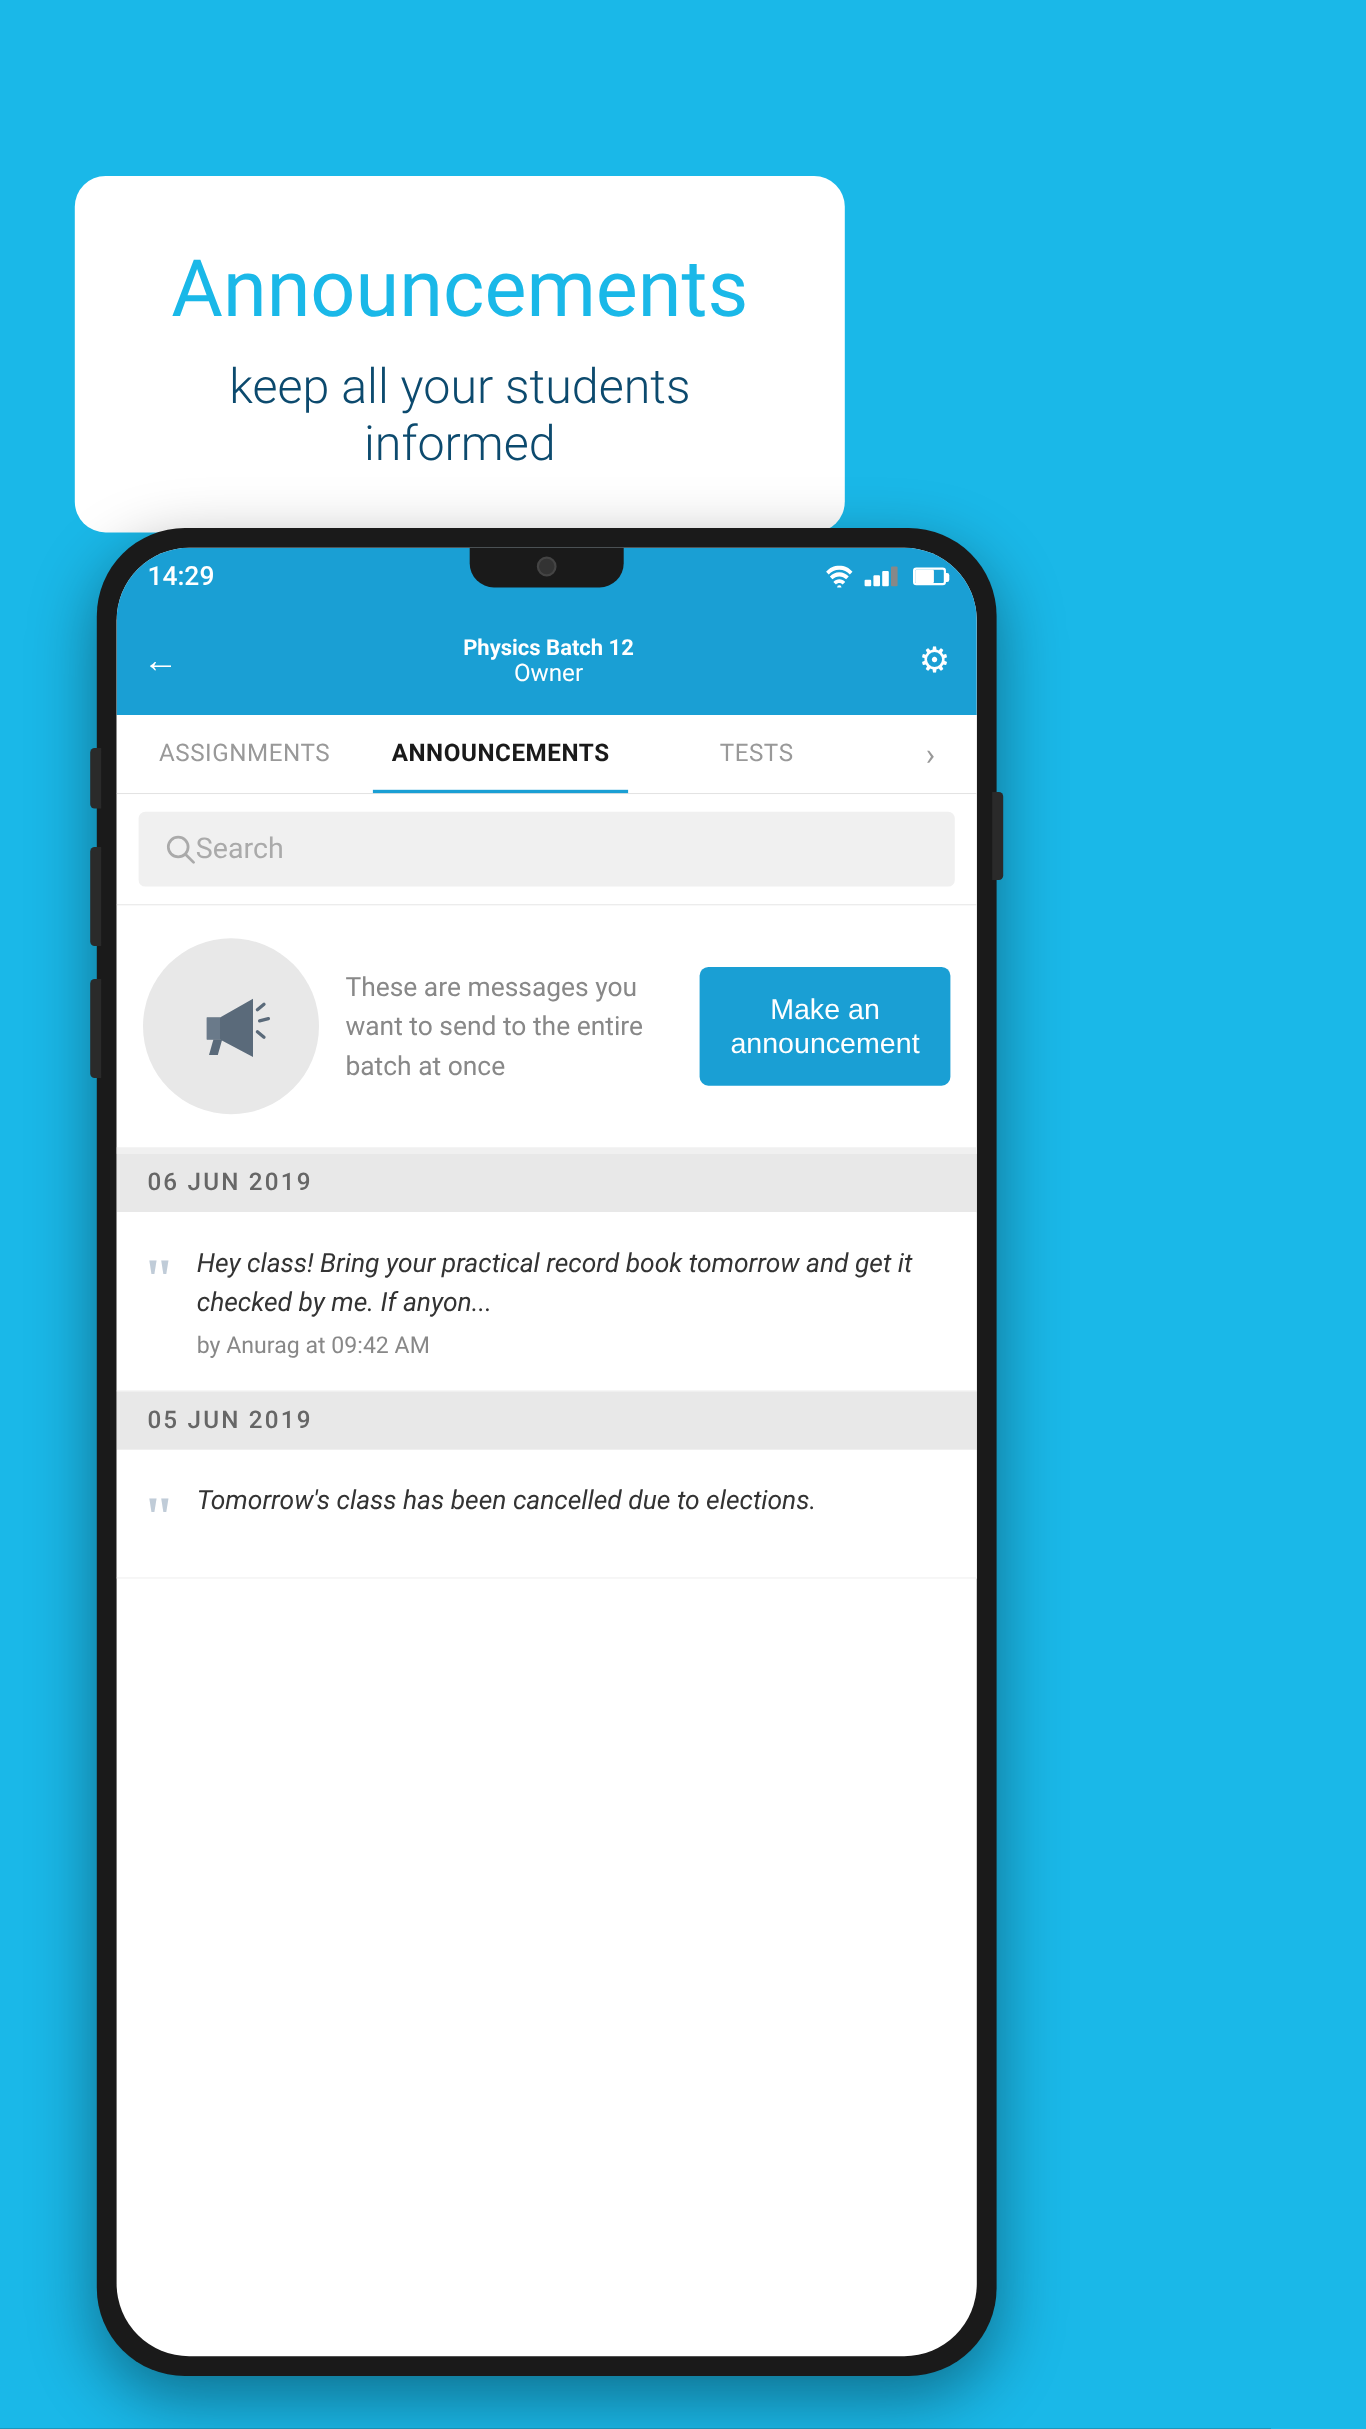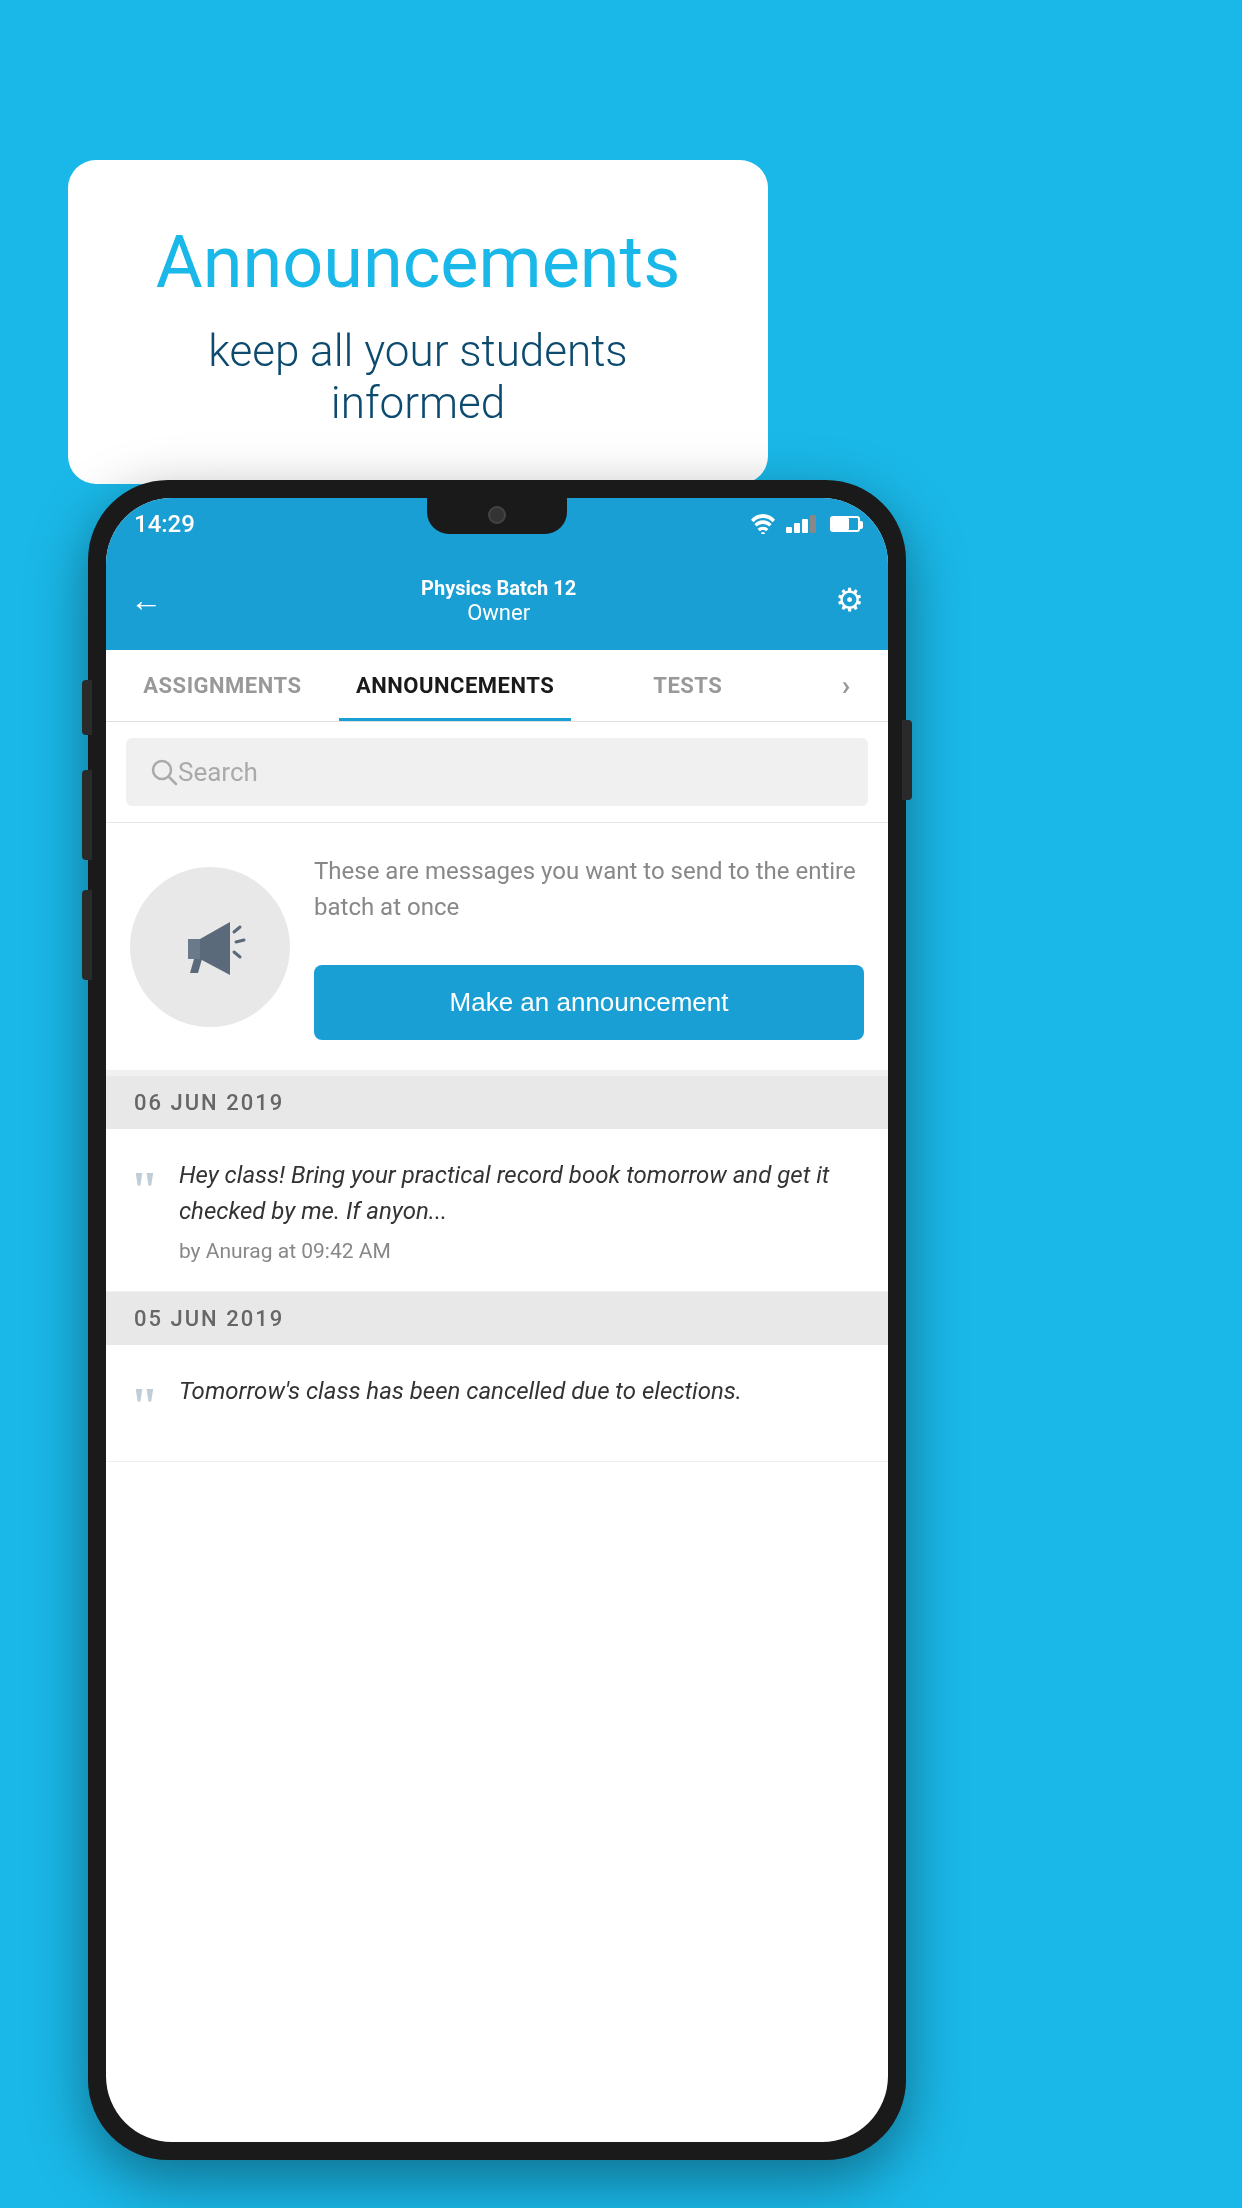--- a/index.html
+++ b/index.html
@@ -257,21 +257,21 @@
       display: flex;
       align-items: center;
       border-bottom: 1px solid #e0e0e0;
       height: 72px;
     }
 
     .tab-item {
       flex: 1;
       text-align: center;
       font-size: 22px;
-      font-weight: 700;
+      font-weight: 400;
       color: #999;
       padding: 0 10px;
       height: 100%;
       display: flex;
       align-items: center;
       justify-content: center;
       position: relative;
       cursor: pointer;
       letter-spacing: 0.5px;
     }
@@ -331,21 +331,21 @@
       background: #e8e8e8;
       display: flex;
       align-items: center;
       justify-content: center;
       flex-shrink: 0;
     }
 
     .announcement-right {
       flex: 1;
       display: flex;
-      flex-direction: column;
+      flex-direction: row;
       gap: 40px;
     }
 
     .announcement-description {
       color: #888;
       font-size: 24px;
       line-height: 1.5;
     }
 
     .make-announcement-btn {

